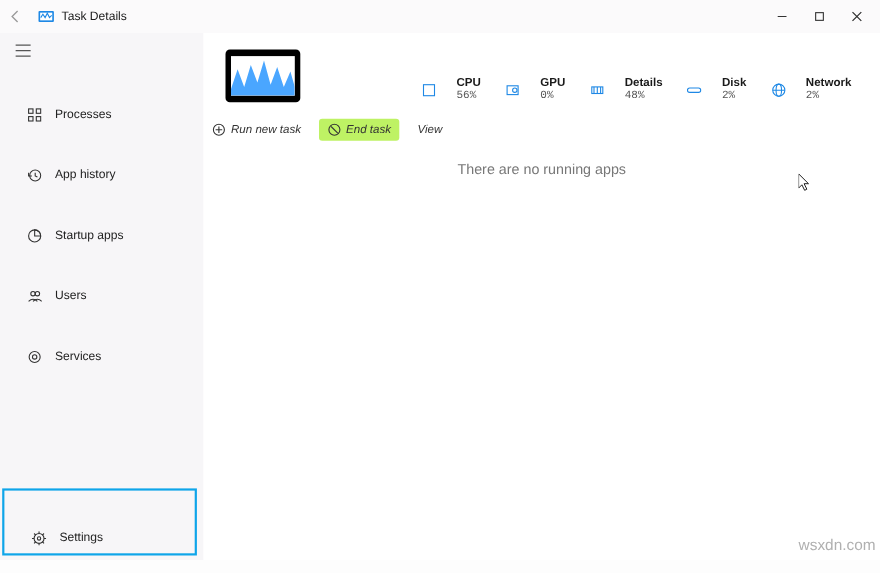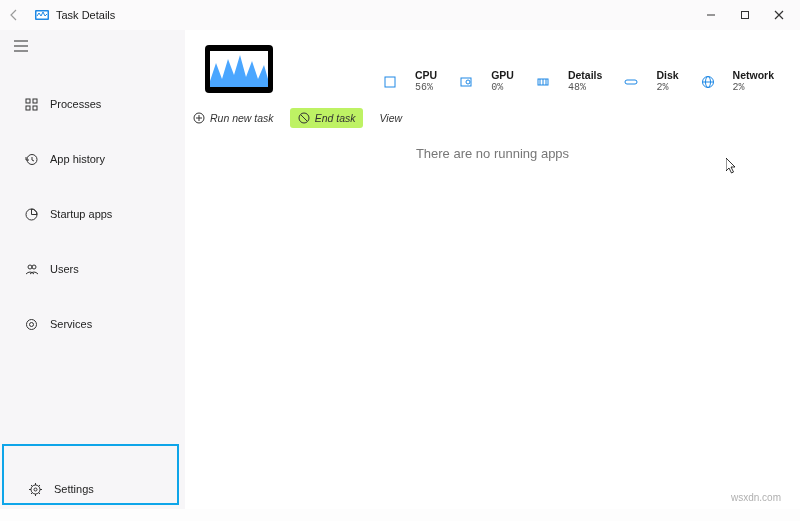--- a/index.html
+++ b/index.html
@@ -27,21 +27,21 @@
   .metric { display: flex; gap: 18px; align-items: center; margin-top: 25px; }
   .metric .micn { width: 14px; height: 14px; color: #1e88e5; margin-top: 1px; }
   .metric .mtext { display: flex; flex-direction: column; line-height: 1.2; }
   .metric .mlabel { font-weight: 600; font-size: 10.5px; }
   .metric .mval { font-size: 10px; color: #555; font-family: Liberation Mono, monospace; }
   .toolbar { display: flex; justify-content: flex-start; align-items: center; gap: 8px; padding: 6px 18px 4px 0; font-size: 10.5px; color: #333; font-style: italic; }
   .tool { display: flex; align-items: center; gap: 5px; padding: 4px 8px; border-radius: 3px; }
   .tool.hover { background: #bef264; }
   .tool .ticn { width: 12px; height: 12px; color: #333; }
   .empty { text-align: center; color: #777; font-size: 13px; margin-top: 14px; }
-  .watermark { position: absolute; bottom: 6px; right: 19px; font-size: 10px; color: #b0b0b0; }
+  .watermark { position: absolute; bottom: 6px; right: 4px; font-size: 14px; color: #b0b0b0; }
   .cursor { position: absolute; top: 128px; right: 62px; font-size: 12px; color: #000; pointer-events: none; }
   svg { display: block; }
 </style>
 </head>
 <body>
 
 <div class="titlebar">
   <div class="tb-back">
     <svg width="12" height="12" viewBox="0 0 12 12">
         <path d="M8 1 L3 6 L8 11" stroke="currentColor" stroke-width="1.2" fill="none"></path>

